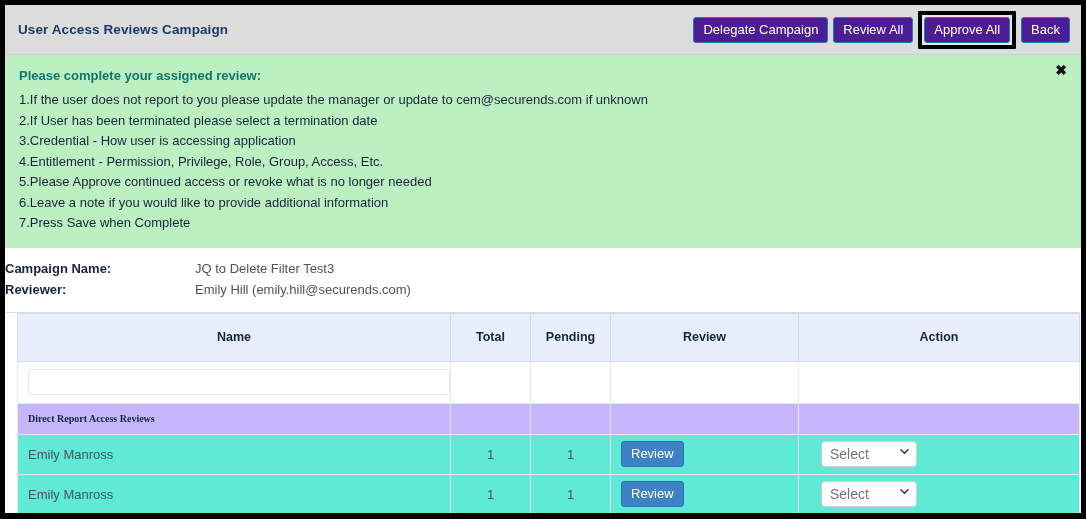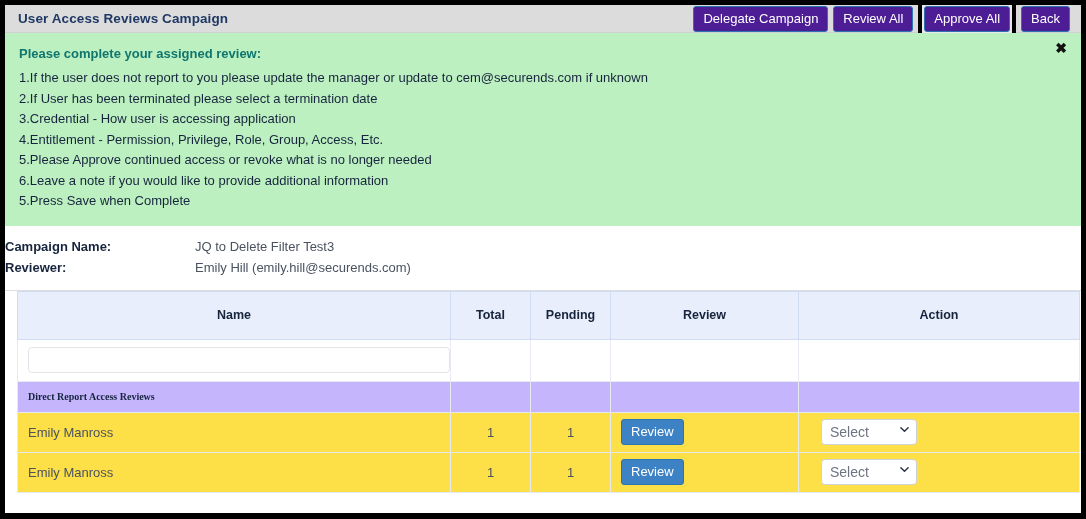--- a/index.html
+++ b/index.html
@@ -23,21 +23,21 @@
     height: 519px;
     background: #ffffff;
     border: 5px solid #000000;
     border-bottom-width: 6px;
     overflow: hidden;
   }
 
   
   .panel-head {
     position: relative;
-    height: 28px;
+    height: 50px;
     background: #dcdcdc;
     border-bottom: 1px solid #d0d0d0;
     display: flex;
     align-items: center;
     padding: 0 6px 0 13px;
   }
   .panel-title {
     font-size: 13.5px;
     font-weight: bold;
     color: #1f3864;
@@ -155,21 +155,21 @@
     border-right-color: #cfdcf2;
     text-align: center;
     padding: 0 4px;
   }
   table.grid td {
     border: 1px solid #e6eaf0;
     font-size: 13px;
     color: #4a5260;
     padding: 0 10px;
     height: 40px;
-    background: #fde047;
+    background: #5eead4;
   }
   .c-name   { width: 433px; }
   .c-total  { width: 80px; }
   .c-pend   { width: 80px; }
   .c-review { width: 188px; }
   .c-action { width: 281px; }
 
   tr.filter-row td { height: 42px; background: #ffffff; }
   .search-box {
     width: 422px;
@@ -264,21 +264,21 @@
     <button class="alert-close">✖</button>
 
     <div class="alert-title">Please complete your assigned review:</div>
 
     <div class="alert-line">1.If the user does not report to you please update the manager or update to cem@securends.com if unknown</div>
     <div class="alert-line">2.If User has been terminated please select a termination date</div>
     <div class="alert-line">3.Credential - How user is accessing application</div>
     <div class="alert-line">4.Entitlement - Permission, Privilege, Role, Group, Access, Etc.</div>
     <div class="alert-line">5.Please Approve continued access or revoke what is no longer needed</div>
     <div class="alert-line">6.Leave a note if you would like to provide additional information</div>
-    <div class="alert-line">5.Press Save when Complete</div>
+    <div class="alert-line">7.Press Save when Complete</div>
   </div>
 
   <div class="meta">
     <div class="meta-row">
       <div class="meta-label">Campaign Name:</div>
       <div class="meta-value">JQ to Delete Filter Test3</div>
     </div>
     <div class="meta-row">
       <div class="meta-label">Reviewer:</div>
       <div class="meta-value">Emily Hill (emily.hill@securends.com)</div>

